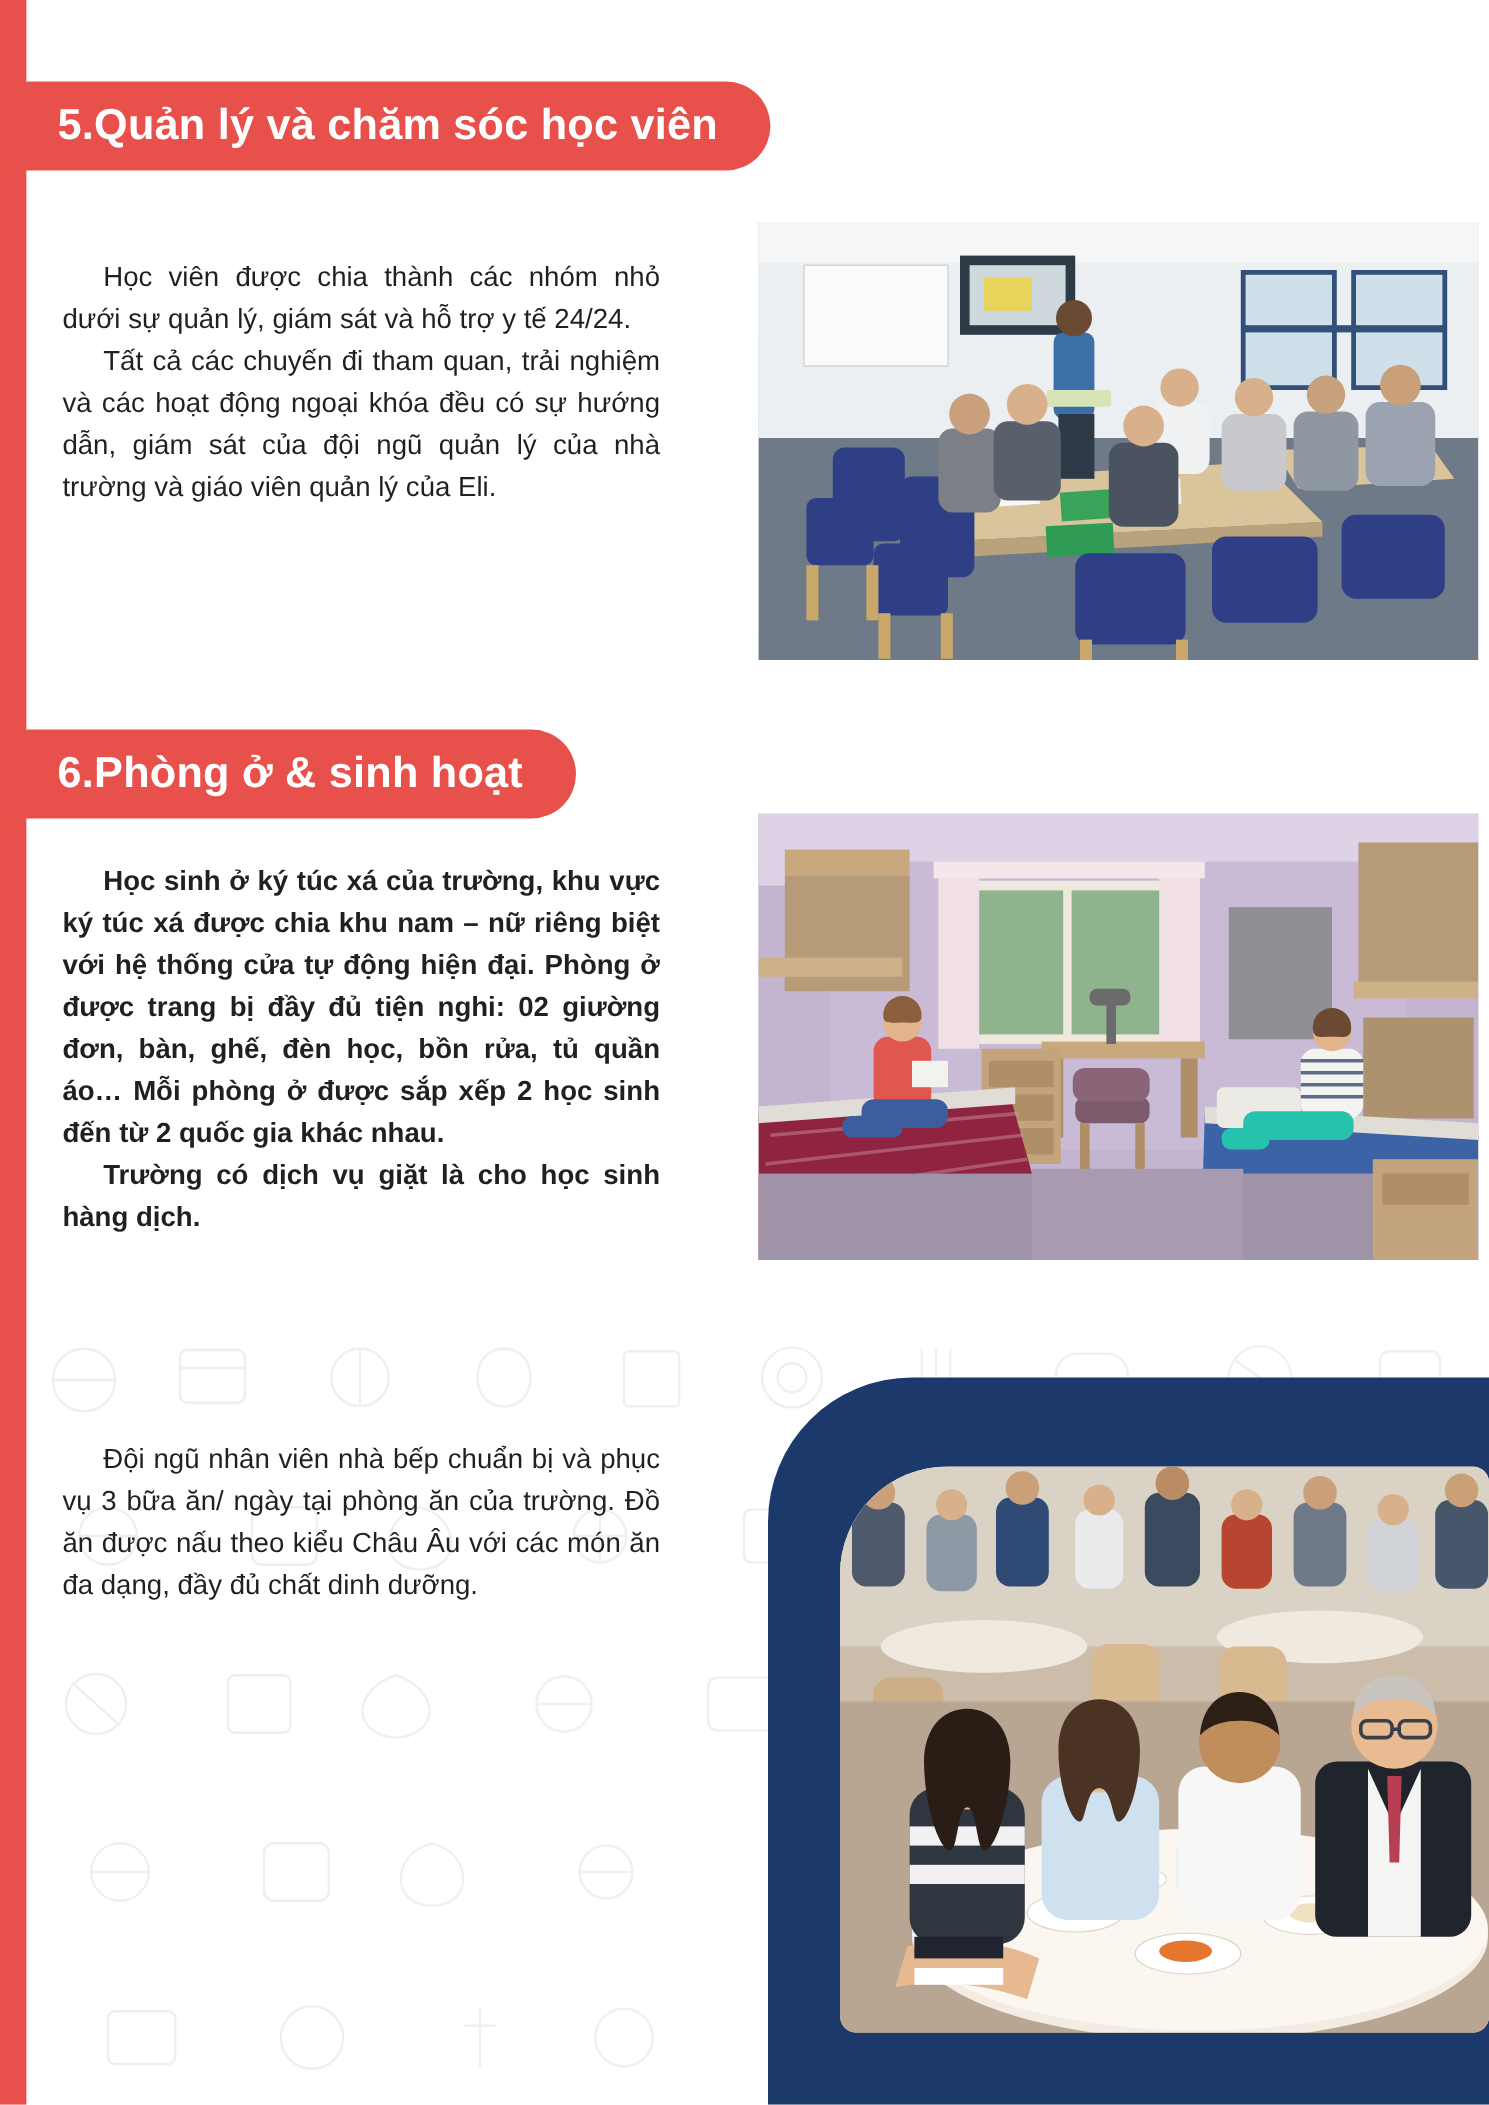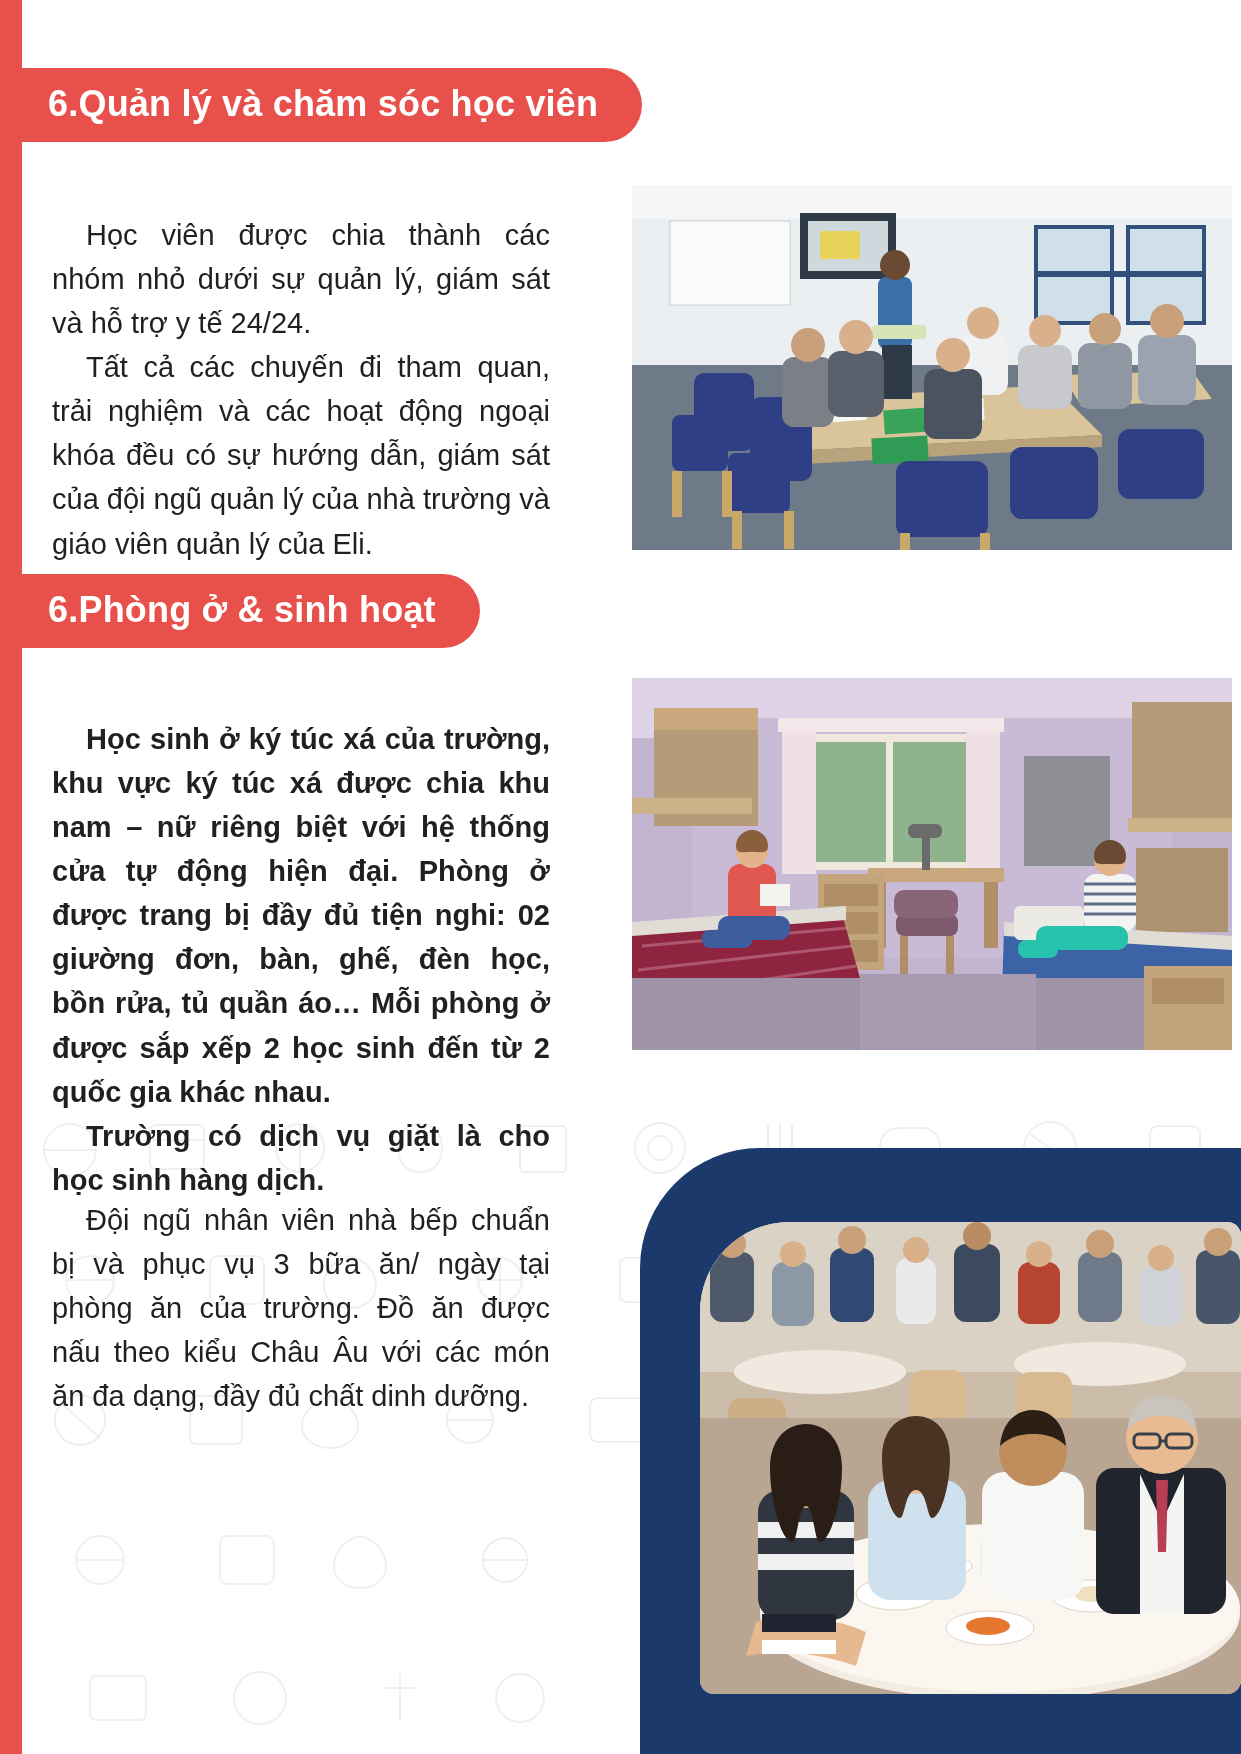--- a/index.html
+++ b/index.html
@@ -44,21 +44,21 @@
     padding: 17px 44px 19px 48px;
     border-top-right-radius: 44px;
     border-bottom-right-radius: 44px;
     white-space: nowrap;
     line-height: 1.05;
   }
 
   
   .body-text {
     position: absolute;
-    font-size: 29px;
+    font-size: 23px;
     line-height: 1.52;
     color: #231f20;
     text-align: justify;
     text-justify: inter-word;
   }
   .body-text p { margin: 0; text-indent: 34px; }
 
   
   .photo {
     position: absolute;
@@ -139,21 +139,21 @@
       <path d="M360 446c16 4 26 16 26 30s-12 22-26 22-26-8-26-22 10-26 26-30z"></path>
       <circle cx="505" cy="470" r="22"></circle>
         <path d="M483 470h44"></path>
       <rect x="90" y="586" width="56" height="44" rx="6"></rect>
       <circle cx="260" cy="608" r="26"></circle>
       <path d="M400 584v48M386 598h28"></path>
       <circle cx="520" cy="608" r="24"></circle>
     </g>
   </svg>
 
-  <div class="pill" style="top:68px;">6.Quản lý và chăm sóc học viên</div>
+  <div class="pill" style="top:68px;">5.Quản lý và chăm sóc học viên</div>
 
   <div class="body-text" style="left:52px; top:213px; width:498px;">
     <p>Học viên được chia thành các nhóm nhỏ dưới sự quản lý, giám sát và hỗ trợ y tế 24/24.</p>
     <p>Tất cả các chuyến đi tham quan, trải nghiệm và các hoạt động ngoại khóa đều có sự hướng dẫn, giám sát của đội ngũ quản lý của nhà trường và giáo viên quản lý của Eli.</p>
   </div>
 
   <div class="photo ph-classroom" style="left:632px; top:185px; width:600px; height:365px;">
     <svg class="scene" viewBox="0 0 600 365" preserveAspectRatio="none">
       <rect x="0" y="0" width="600" height="365" fill="#e6e9ec"></rect>
       <rect x="0" y="0" width="600" height="180" fill="#eceff1"></rect>
@@ -218,21 +218,21 @@
         <rect x="40" y="286" width="10" height="46"></rect>
         <rect x="90" y="286" width="10" height="46"></rect>
         <rect x="100" y="326" width="10" height="38"></rect>
         <rect x="152" y="326" width="10" height="38"></rect>
         <rect x="268" y="348" width="10" height="17"></rect>
         <rect x="348" y="348" width="10" height="17"></rect>
       </g>
     </svg>
   </div>
 
-  <div class="pill" style="top:574px;">6.Phòng ở &amp; sinh hoạt</div>
+  <div class="pill" style="top:608px;">6.Phòng ở &amp; sinh hoạt</div>
 
   <div class="body-text" style="left:52px; top:717px; width:498px;font-weight:bold;">
     <p>Học sinh ở ký túc xá của trường, khu vực ký túc xá được chia khu nam – nữ riêng biệt với hệ thống cửa tự động hiện đại. Phòng ở được trang bị đầy đủ tiện nghi: 02 giường đơn, bàn, ghế, đèn học, bồn rửa, tủ quần áo… Mỗi phòng ở được sắp xếp 2 học sinh đến từ 2 quốc gia khác nhau.</p>
     <p>Trường có dịch vụ giặt là cho học sinh hàng dịch.</p>
   </div>
 
   <div class="photo ph-dorm" style="left:632px; top:678px; width:600px; height:372px;">
     <svg class="scene" viewBox="0 0 600 372" preserveAspectRatio="none">
       <rect x="0" y="0" width="600" height="372" fill="#c3b4d0"></rect>
       <rect x="0" y="0" width="600" height="60" fill="#ded3e6"></rect>

